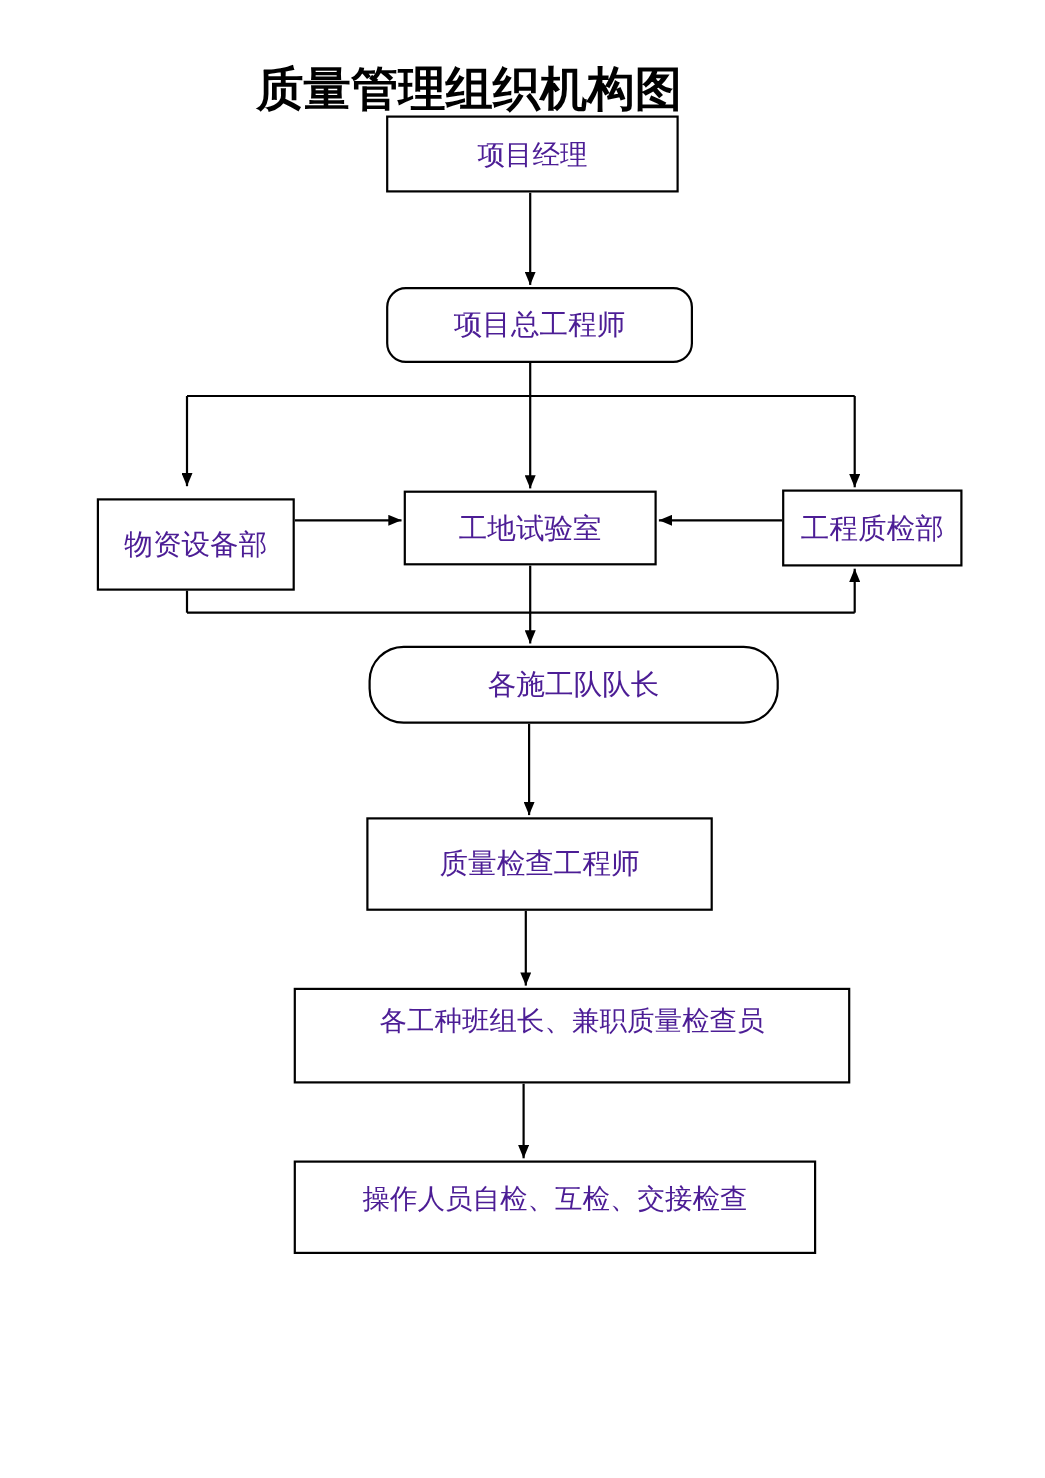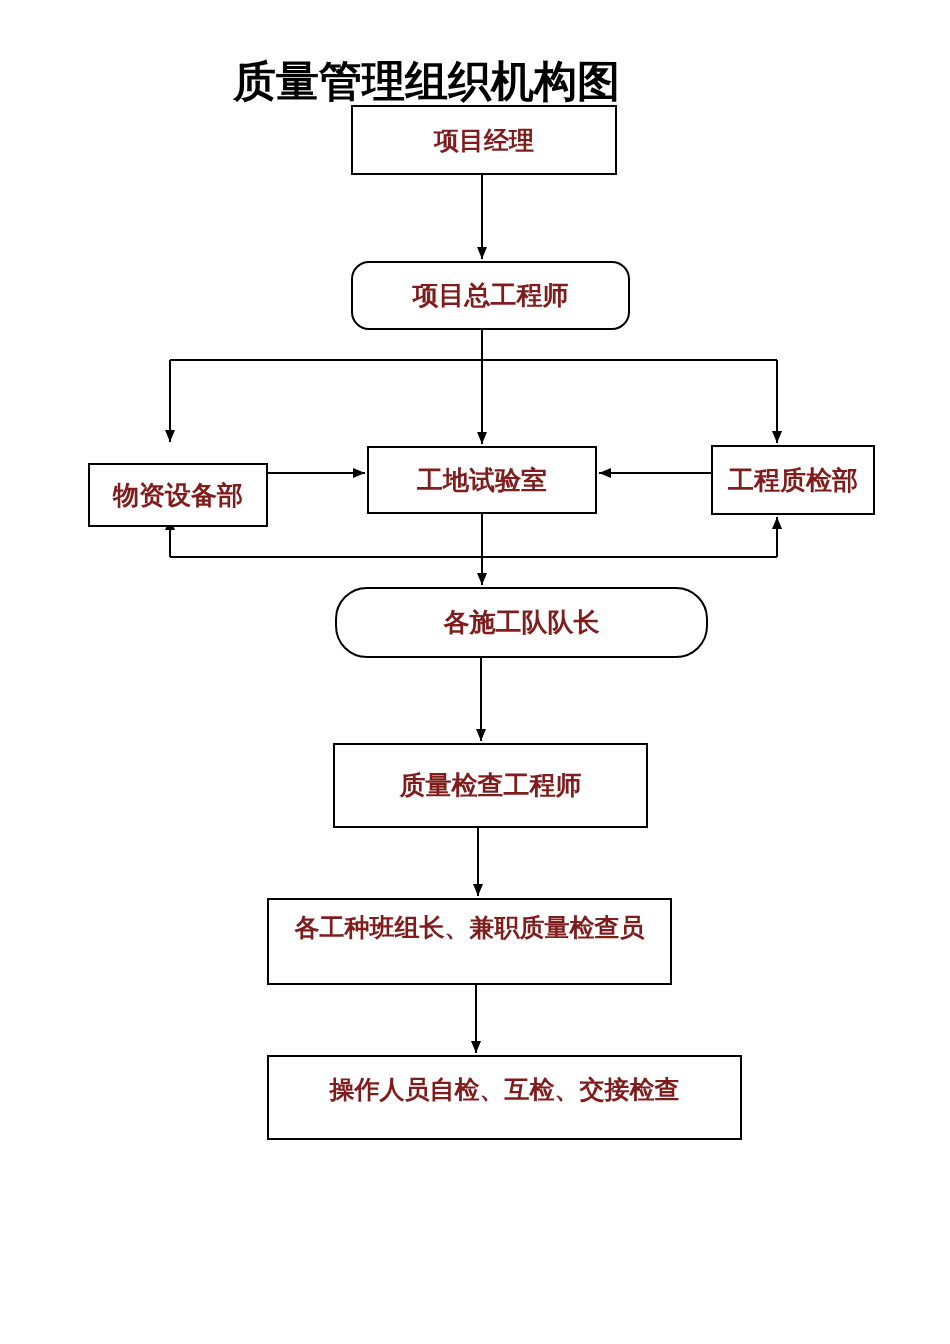--- a/index.html
+++ b/index.html
@@ -39,33 +39,33 @@
   .node {
     position: absolute;
     box-sizing: border-box;
     border: 2px solid #000000;
     background: #ffffff;
     display: flex;
     align-items: center;
     justify-content: center;
     text-align: center;
     font-family: "Liberation Serif", serif;
-    font-weight: bold;
+    font-weight: normal;
     font-size: 26px;
-    color: #7f1d1d;
+    color: #4c1d95;
     white-space: nowrap;
   }
   .n-pm { left: 351px; top: 105px; width: 266px; height: 70px; font-size: 25px; }
   .n-ce { left: 351px; top: 261px; width: 279px; height: 69px; border-radius: 18px; }
-  .n-md { left: 88px;  top: 463px; width: 180px; height: 64px; }
+  .n-md { left: 88px;  top: 453px; width: 180px; height: 84px; }
   .n-sl { left: 367px; top: 446px; width: 230px; height: 68px; }
   .n-qd { left: 711px; top: 445px; width: 164px; height: 70px; }
   .n-tl { left: 335px; top: 587px; width: 373px; height: 71px; border-radius: 32px; }
   .n-qe { left: 333px; top: 743px; width: 315px; height: 85px; }
-  .n-gl { left: 267px; top: 898px; width: 405px; height: 87px; padding-bottom: 29px; font-size: 25px; }
+  .n-gl { left: 267px; top: 898px; width: 506px; height: 87px; padding-bottom: 29px; font-size: 25px; }
   .n-op { left: 267px; top: 1055px; width: 475px; height: 85px; padding-bottom: 16px; font-size: 25px; text-align: right; }
 </style>
 </head>
 <body>
 
 <div class="page">
 
   <div class="title">质量管理组织机构图</div>
 
   <svg class="connectors" width="950" height="1344" viewBox="0 0 950 1344">

